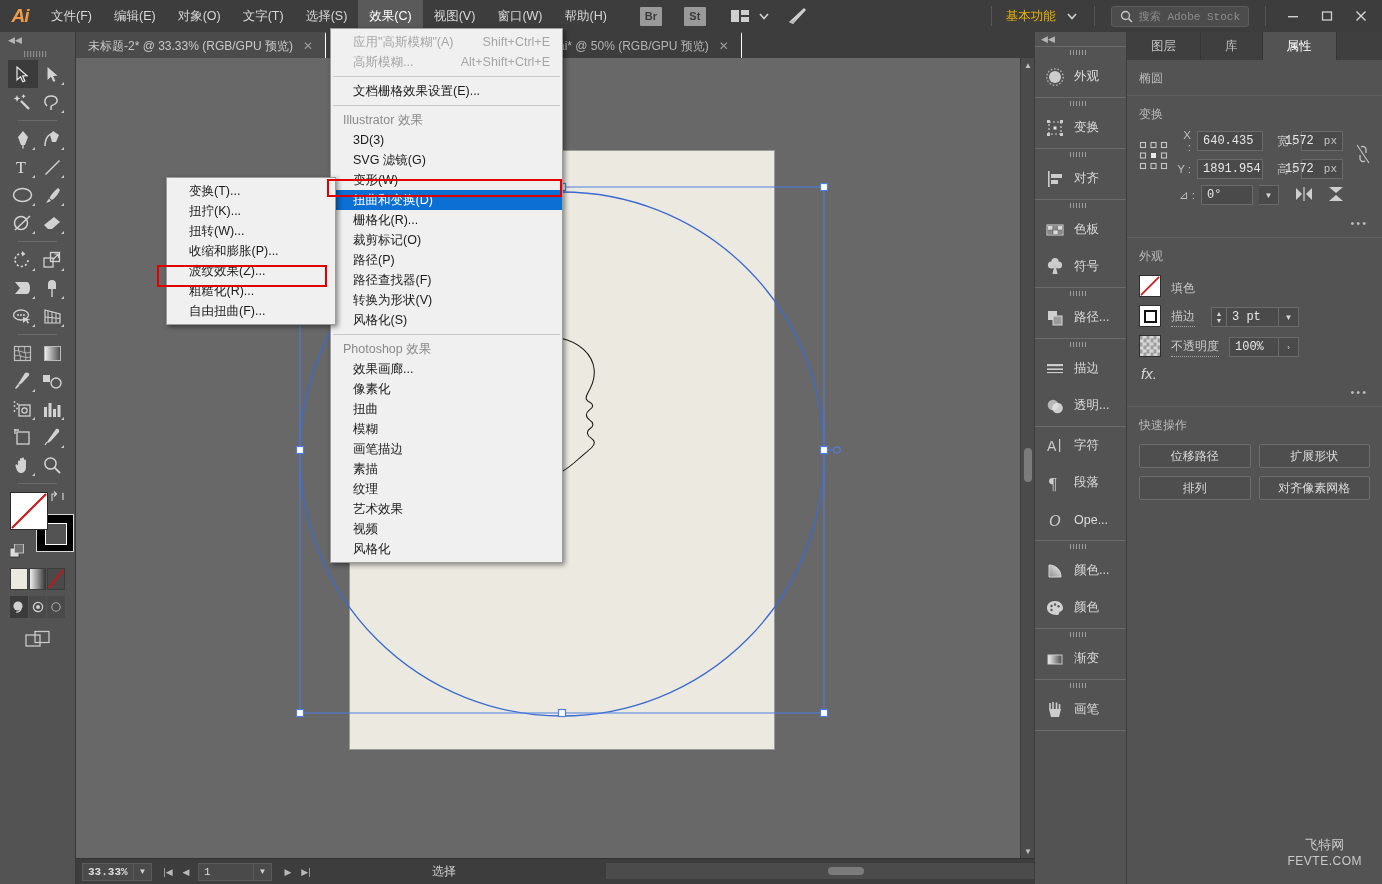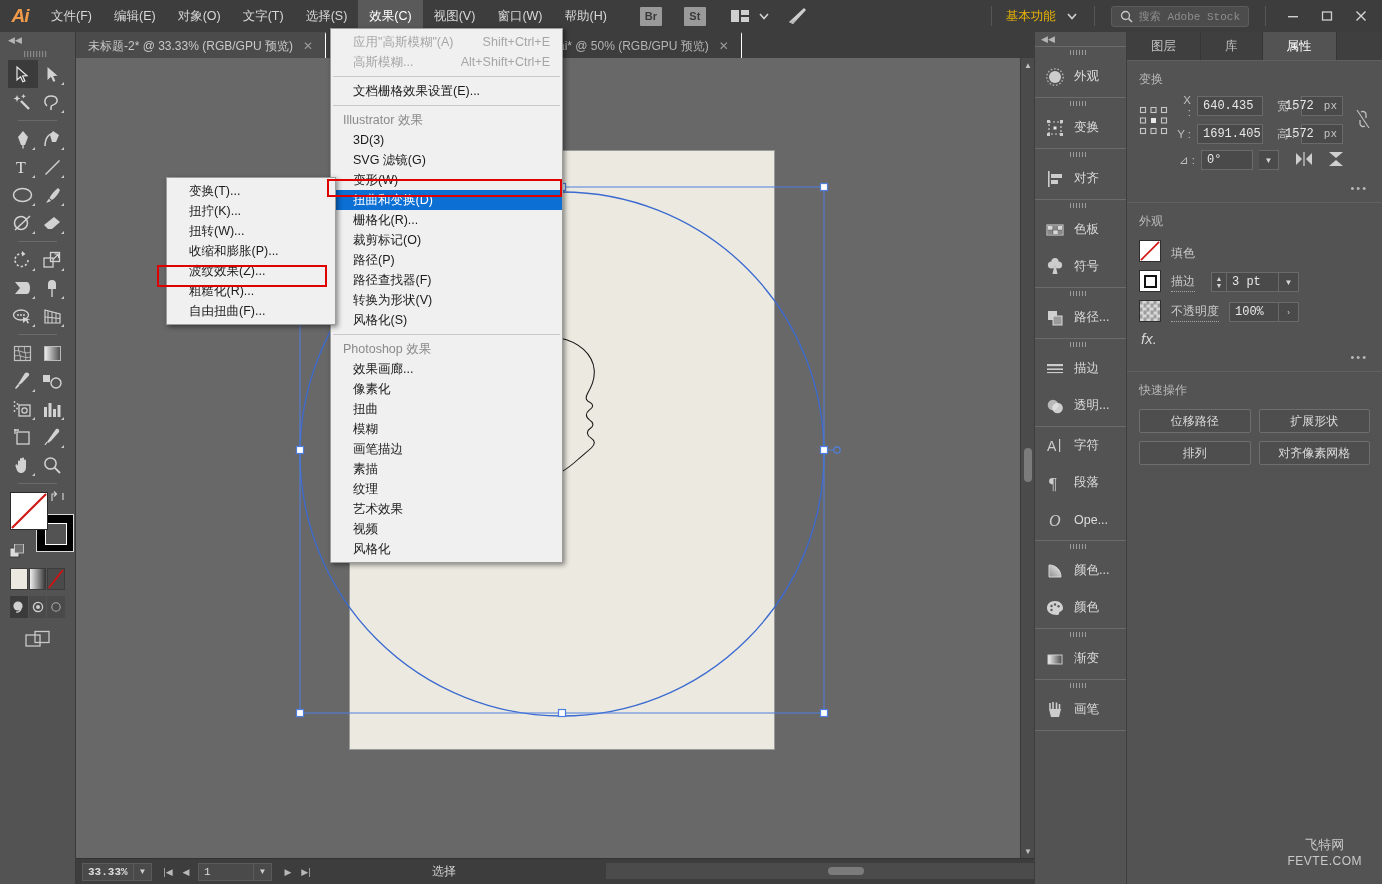--- a/index.html
+++ b/index.html
@@ -1008,20 +1008,21 @@
     <div class="dock-group" style="height:24px"></div>
   </div>
 
   <div class="props">
     <div class="props-tabs">
       <div class="ptab">图层</div>
       <div class="ptab">库</div>
       <div class="ptab active">属性</div>
     </div>
 
+    <div class="p-title">椭圆</div>
     <div class="p-sep"></div>
 
     <div class="p-sectionlabel">变换</div>
 
     <div class="xform">
       <div class="ref-grid">
         <svg width="30" height="30" viewBox="0 0 30 30">
           <g fill="none" stroke="#c6c6c6" stroke-width="1.1">
             <rect x="1.5" y="1.5" width="5" height="5"></rect>
               <rect x="12" y="1.5" width="5" height="5"></rect>
@@ -1040,21 +1041,21 @@
           <span class="flabel">X :</span>
           <span class="fin a">640.435</span>
           <span class="flabel w">宽 :</span>
           <span class="fin b">
             <span>1572</span>
             <span class="u">px</span>
           </span>
         </div>
         <div class="frow">
           <span class="flabel">Y :</span>
-          <span class="fin a">1691.405</span>
+          <span class="fin a">1891.954</span>
           <span class="flabel w">高 :</span>
           <span class="fin b">
             <span>1572</span>
             <span class="u">px</span>
           </span>
         </div>
         <div class="frow">
           <span class="flabel" style="width:18px">⊿ :</span>
           <span class="fin ang">0°</span>
           <span class="fdd">▼</span>

